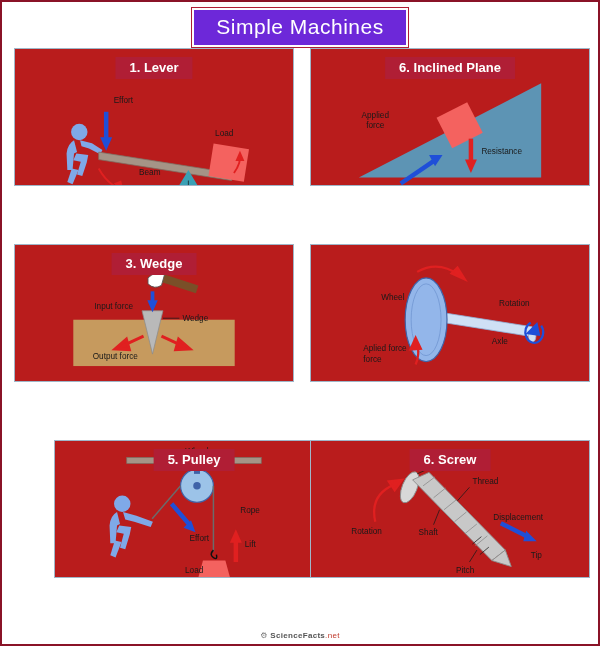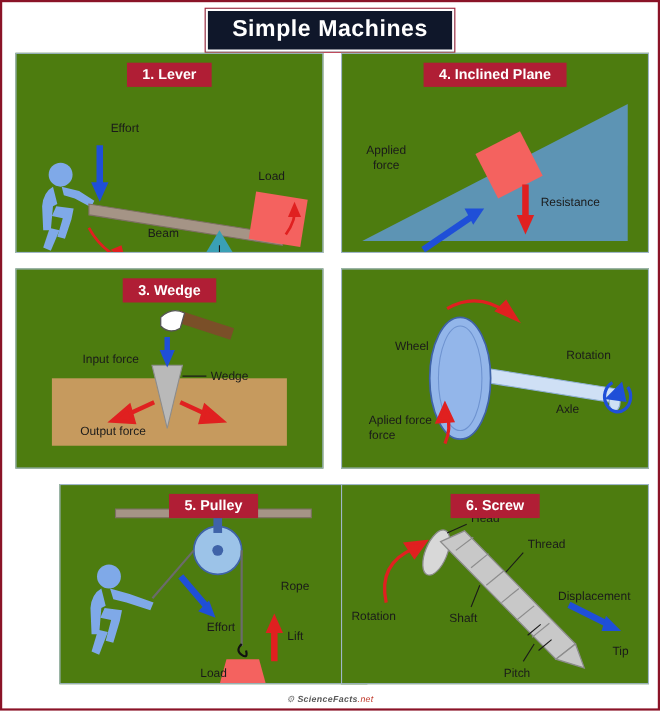--- a/index.html
+++ b/index.html
@@ -25,43 +25,43 @@
   
   .title-wrap {
     position: absolute;
     top: 6px;
     left: 0;
     width: 100%;
     text-align: center;
   }
   .title-banner {
     display: inline-block;
-    background: #0f172a;
+    background: #6d28d9;
     color: #ffffff;
     font-size: 21px;
-    font-weight: bold;
+    font-weight: normal;
     padding: 5px 22px 6px 22px;
     letter-spacing: 0.5px;
     border: 2px solid #ffffff;
     box-shadow: 0 0 0 1px #b01e35;
   }
   
   .grid {
     position: absolute;
     top: 46px;
     left: 12px;
     width: 576px;
     height: 580px;
   }
   .cell {
     position: absolute;
     width: 280px;
-    height: 182px;
+    height: 138px;
     border: 1px solid #9fb6c8;
-    background: #4d7c0f;
+    background: #b91c1c;
     box-sizing: border-box;
   }
   .c0 { left: 0px;   top: 0px; }
   .c1 { left: 296px; top: 0px; }
   .c2 { left: 0px;   top: 196px; text-align: center; }
   .c3 { left: 296px; top: 196px; }
   .c4 { left: 0px;   top: 392px; margin-left: 40px; }
   .c5 { left: 296px; top: 392px; }
 
   .cell-label {
@@ -92,21 +92,20 @@
   
   .footer {
     position: absolute;
     bottom: 4px;
     left: 0;
     width: 100%;
     text-align: center;
     font-size: 8px;
     color: #777;
     letter-spacing: 0.3px;
-    font-style: italic;
   }
   .footer .brand { color: #555; font-weight: bold; }
   .footer .tld { color: #c0392b; }
 </style>
 </head>
 <body>
 
 <div class="page">
 
   <div class="title-wrap">
@@ -148,21 +147,21 @@
         <text class="lbl" x="86" y="72">Effort</text>
         <text class="lbl" x="234" y="116" text-anchor="middle">Load</text>
         <text class="lbl" x="120" y="168">Beam</text>
         <text class="lbl" x="163" y="196">Fulcrum</text>
         <line x1="186" y1="176" x2="186" y2="188" stroke="#1a1a1a" stroke-width="1"></line>
       </svg>
 
     </div>
 
     <div class="cell c1">
-      <div class="cell-label">4. Inclined Plane</div>
+      <div class="cell-label">6. Inclined Plane</div>
       <svg class="svgwrap" viewBox="0 0 280 182">
 
         <polygon points="18,172 262,172 262,46" fill="#5d94b4"></polygon>
 
         <rect x="0" y="0" width="46" height="46" fill="#f4625f" transform="translate(122,92) rotate(-27)"></rect>
 
         <g fill="#1f4fd8" stroke="#1f4fd8">
           <line x1="74" y1="180" x2="118" y2="150" stroke-width="6"></line>
           <polygon points="130,142 112,142 120,157" stroke="none"></polygon>
         </g>

